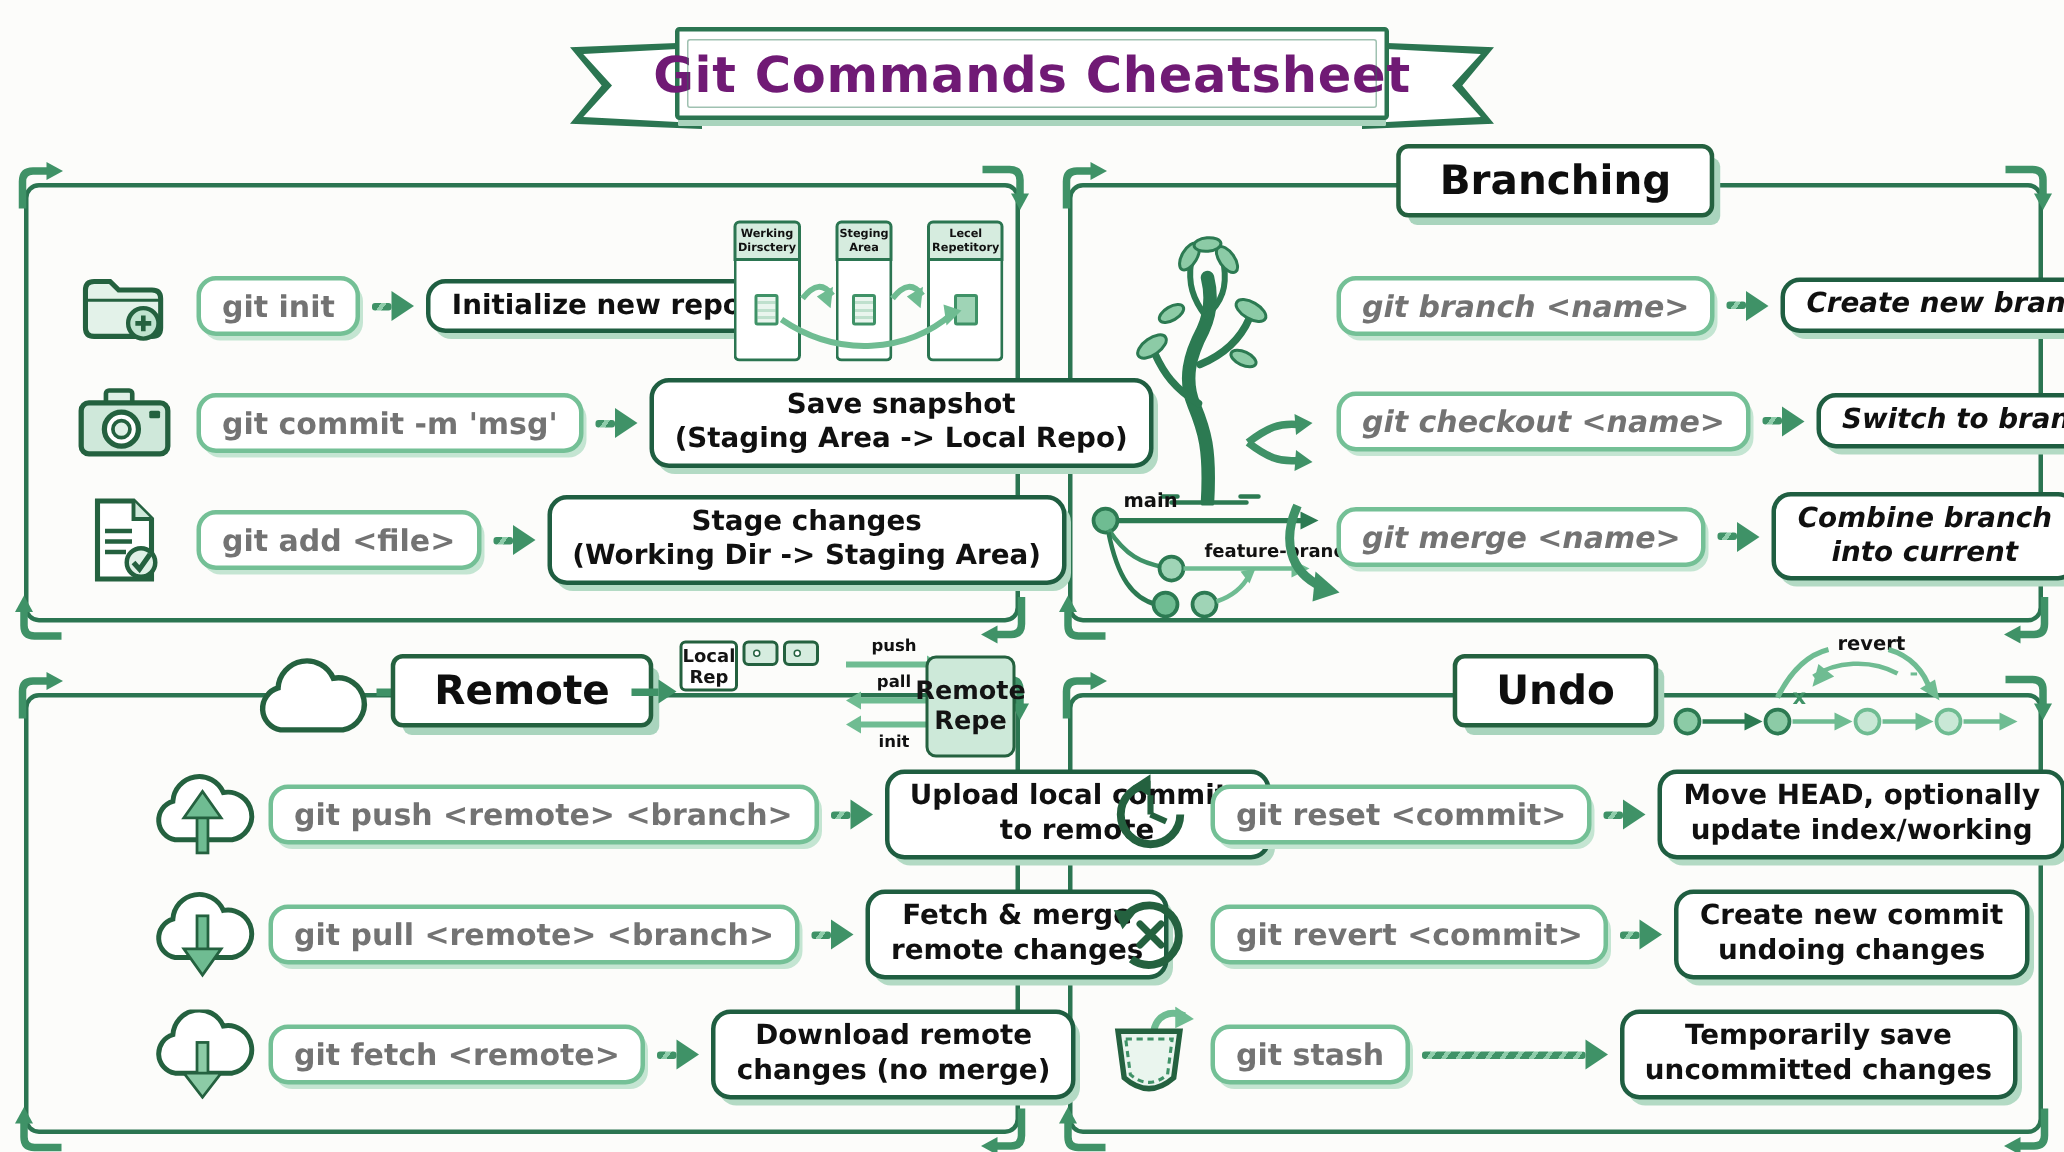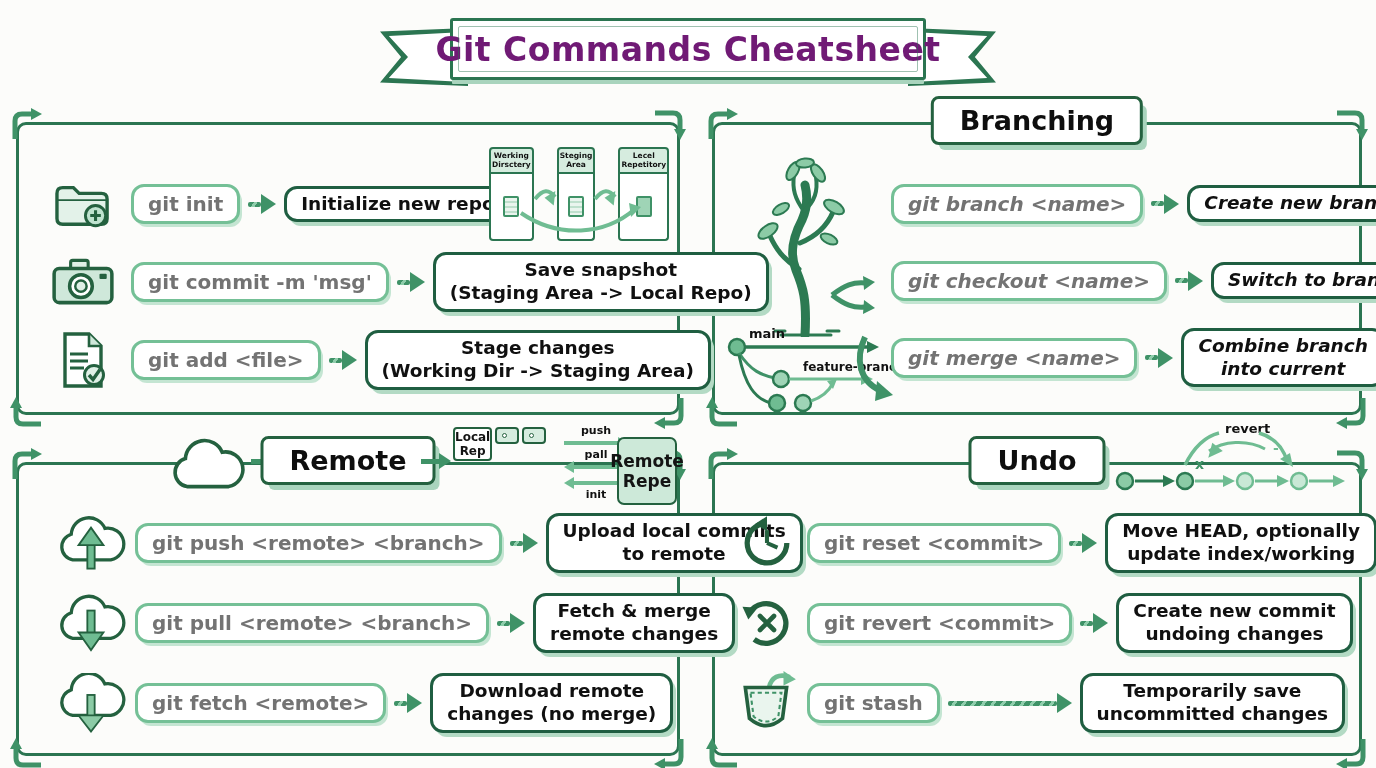--- a/index.html
+++ b/index.html
@@ -72,21 +72,21 @@
   
   .panel-branching .rows { padding:40px 12px 0 176px; }
   .panel-branching .row { height:77px;font-style:italic; }
   .tree-art { position:absolute; left:26px; top:26px; z-index:2; }
   .branch-graph { position:absolute; left:6px; top:198px; z-index:2; }
   .mini-icon { position:absolute; z-index:4; }
   .split-icon { left:112px; top:148px; }
   .curve-icon { left:136px; top:208px; }
 
   
-  .panel-remote .rows { padding:38px 12px 0 28px; }
+  .panel-remote .rows { padding:38px 12px 0 28px;margin-left:44px; }
   .panel-remote .row { height:80px; }
   .panel-remote .icon-cell { width:88px; }
   .remote-head-arrow { position:absolute; top:-12px; width:30px; display:flex; align-items:center; z-index:6; }
   .rha-1 { left:232px; }
   .rha-2 { left:402px; }
   .remote-head-arrow .shaft { flex:1; height:5px; background:#3f9267; }
   .remote-head-arrow .head { width:0;height:0;border-top:8px solid transparent;border-bottom:8px solid transparent;border-left:12px solid #3f9267; }
   .cloud-plain { position:absolute; left:146px; top:-28px; z-index:6; }
   .server-stack { position:absolute; left:434px; top:-38px; width:88px; z-index:6; display:flex; flex-direction:row; gap:3px; }
   .srv-label { background:#fff; border:2.5px solid #24613f; border-radius:4px; font-size:12px; font-weight:bold; text-align:center; padding:1px 0; }

